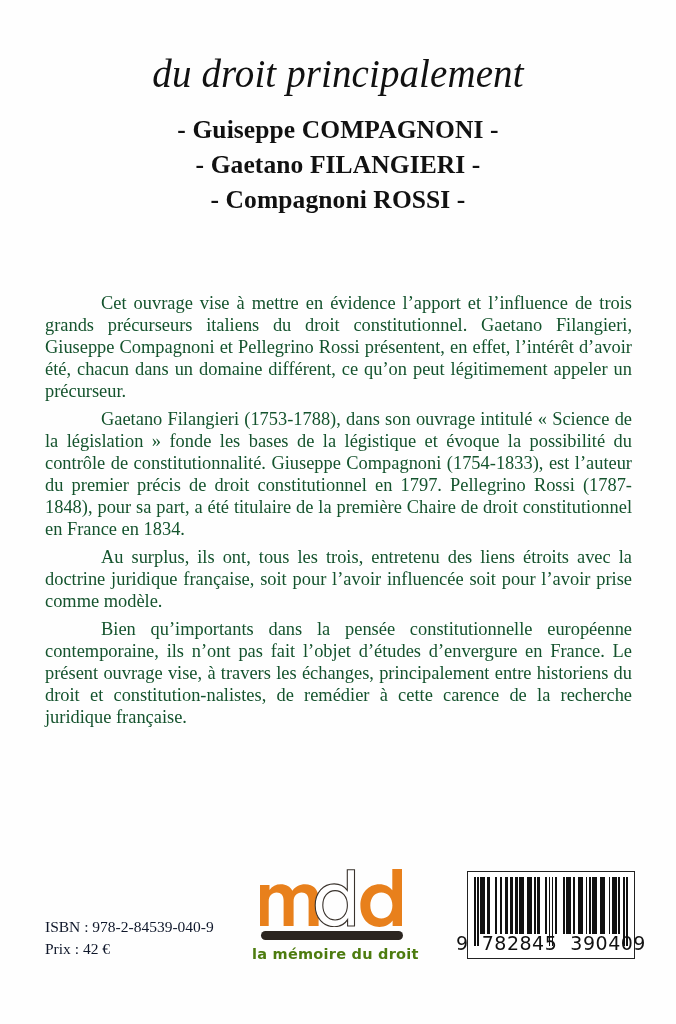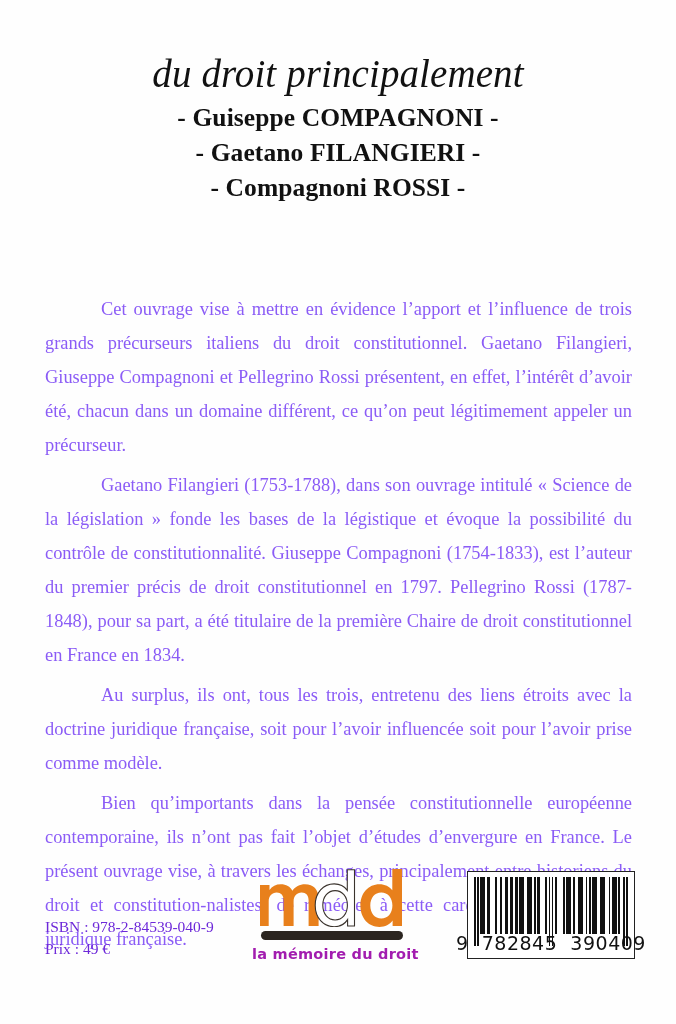--- a/index.html
+++ b/index.html
@@ -35,20 +35,21 @@
     font-style: italic;
     font-size: 39px;
     line-height: 1.33;
     letter-spacing: 0.1px;
     color: #111111;
     font-family: "Liberation Serif", "DejaVu Serif", serif;
   }
   .book-title .tline { display: block; }
 
   .authors {
+    margin-top: 12px;
   }
   .author-line {
     display: block;
     font-size: 25.5px;
     line-height: 1.38;
     font-weight: bold;
     color: #111111;
     letter-spacing: 0.1px;
     font-family: "Liberation Serif", "DejaVu Serif", serif;
   }
@@ -58,42 +59,42 @@
     position: absolute;
     left: 45px;
     width: 587px;
     top: 292px;
   }
   .para {
     margin: 0 0 6px 0;
     text-align: justify;
     text-indent: 56px;
     font-size: 18.4px;
-    line-height: 34px;
-    color: #8b5cf6;
+    line-height: 22px;
+    color: #14532d;
     hyphens: manual;
   }
   .para:last-child { margin-bottom: 0; }
 
   
   .footer {
     position: absolute;
     left: 0;
     right: 0;
     bottom: 0;
     height: 160px;
   }
 
   .isbn-block {
     position: absolute;
     left: 45px;
     top: 52px;
     font-size: 15.5px;
     line-height: 22px;
-    color: #6d28d9;
+    color: #0f172a;
   }
   .isbn-block div { white-space: nowrap; }
 
   
   .logo {
     position: absolute;
     left: 252px;
     top: 5px;
     width: 160px;
     text-align: center;
@@ -117,21 +118,21 @@
     top: 62px;
     width: 142px;
     height: 9px;
     background: #2b2520;
     border-radius: 5px;
   }
   .logo-tag {
     margin-top: 19px;
     font-size: 14.5px;
     letter-spacing: 0.25px;
-    color: #a21caf;
+    color: #4d7c0f;
     font-family: "DejaVu Sans", "Liberation Sans", sans-serif;
     font-weight: 600;
     white-space: nowrap;
   }
 
   
   .barcode {
     position: absolute;
     left: 467px;
     top: 7px;
@@ -191,21 +192,21 @@
     <p class="para">Cet ouvrage vise à mettre en évidence l’apport et l’influence de trois grands précurseurs italiens du droit constitutionnel. Gaetano Filangieri, Giuseppe Compagnoni et Pellegrino Rossi présentent, en effet, l’intérêt d’avoir été, chacun dans un domaine différent, ce qu’on peut légitimement appeler un précurseur.</p>
     <p class="para">Gaetano Filangieri (1753-1788), dans son ouvrage intitulé « Science de la législation » fonde les bases de la légistique et évoque la possibilité du contrôle de constitutionnalité. Giuseppe Compagnoni (1754-1833), est l’auteur du premier précis de droit constitutionnel en 1797. Pellegrino Rossi (1787-1848), pour sa part, a été titulaire de la première Chaire de droit constitutionnel en France en 1834.</p>
     <p class="para">Au surplus, ils ont, tous les trois, entretenu des liens étroits avec la doctrine juridique française, soit pour l’avoir influencée soit pour l’avoir prise comme modèle.</p>
     <p class="para">Bien qu’importants dans la pensée constitutionnelle européenne contemporaine, ils n’ont pas fait l’objet d’études d’envergure en France. Le présent ouvrage vise, à travers les échanges, principalement entre historiens du droit et constitution-nalistes, de remédier à cette carence de la recherche juridique française.</p>
   </div>
 
   <div class="footer">
 
     <div class="isbn-block">
       <div>ISBN : 978-2-84539-040-9</div>
-      <div>Prix : 49 €</div>
+      <div>Prix : 42 €</div>
     </div>
 
     <div class="logo">
       <div class="logo-mark">
         <svg class="logo-letters" viewBox="0 0 148 58" xmlns="http://www.w3.org/2000/svg">
 
           <path d="M2 57 L2 16 L11.5 16 L11.5 21 C14 17.2 18 15.2 22.8 15.2
                    C28.2 15.2 32.2 17.5 34.4 21.8 C37.2 17.6 41.6 15.2 47 15.2
                    C55.6 15.2 60.6 20.6 60.6 30 L60.6 57 L50.6 57 L50.6 31.6
                    C50.6 26.4 48 23.6 43.6 23.6 C38.8 23.6 35.6 27.1 35.6 32.6

